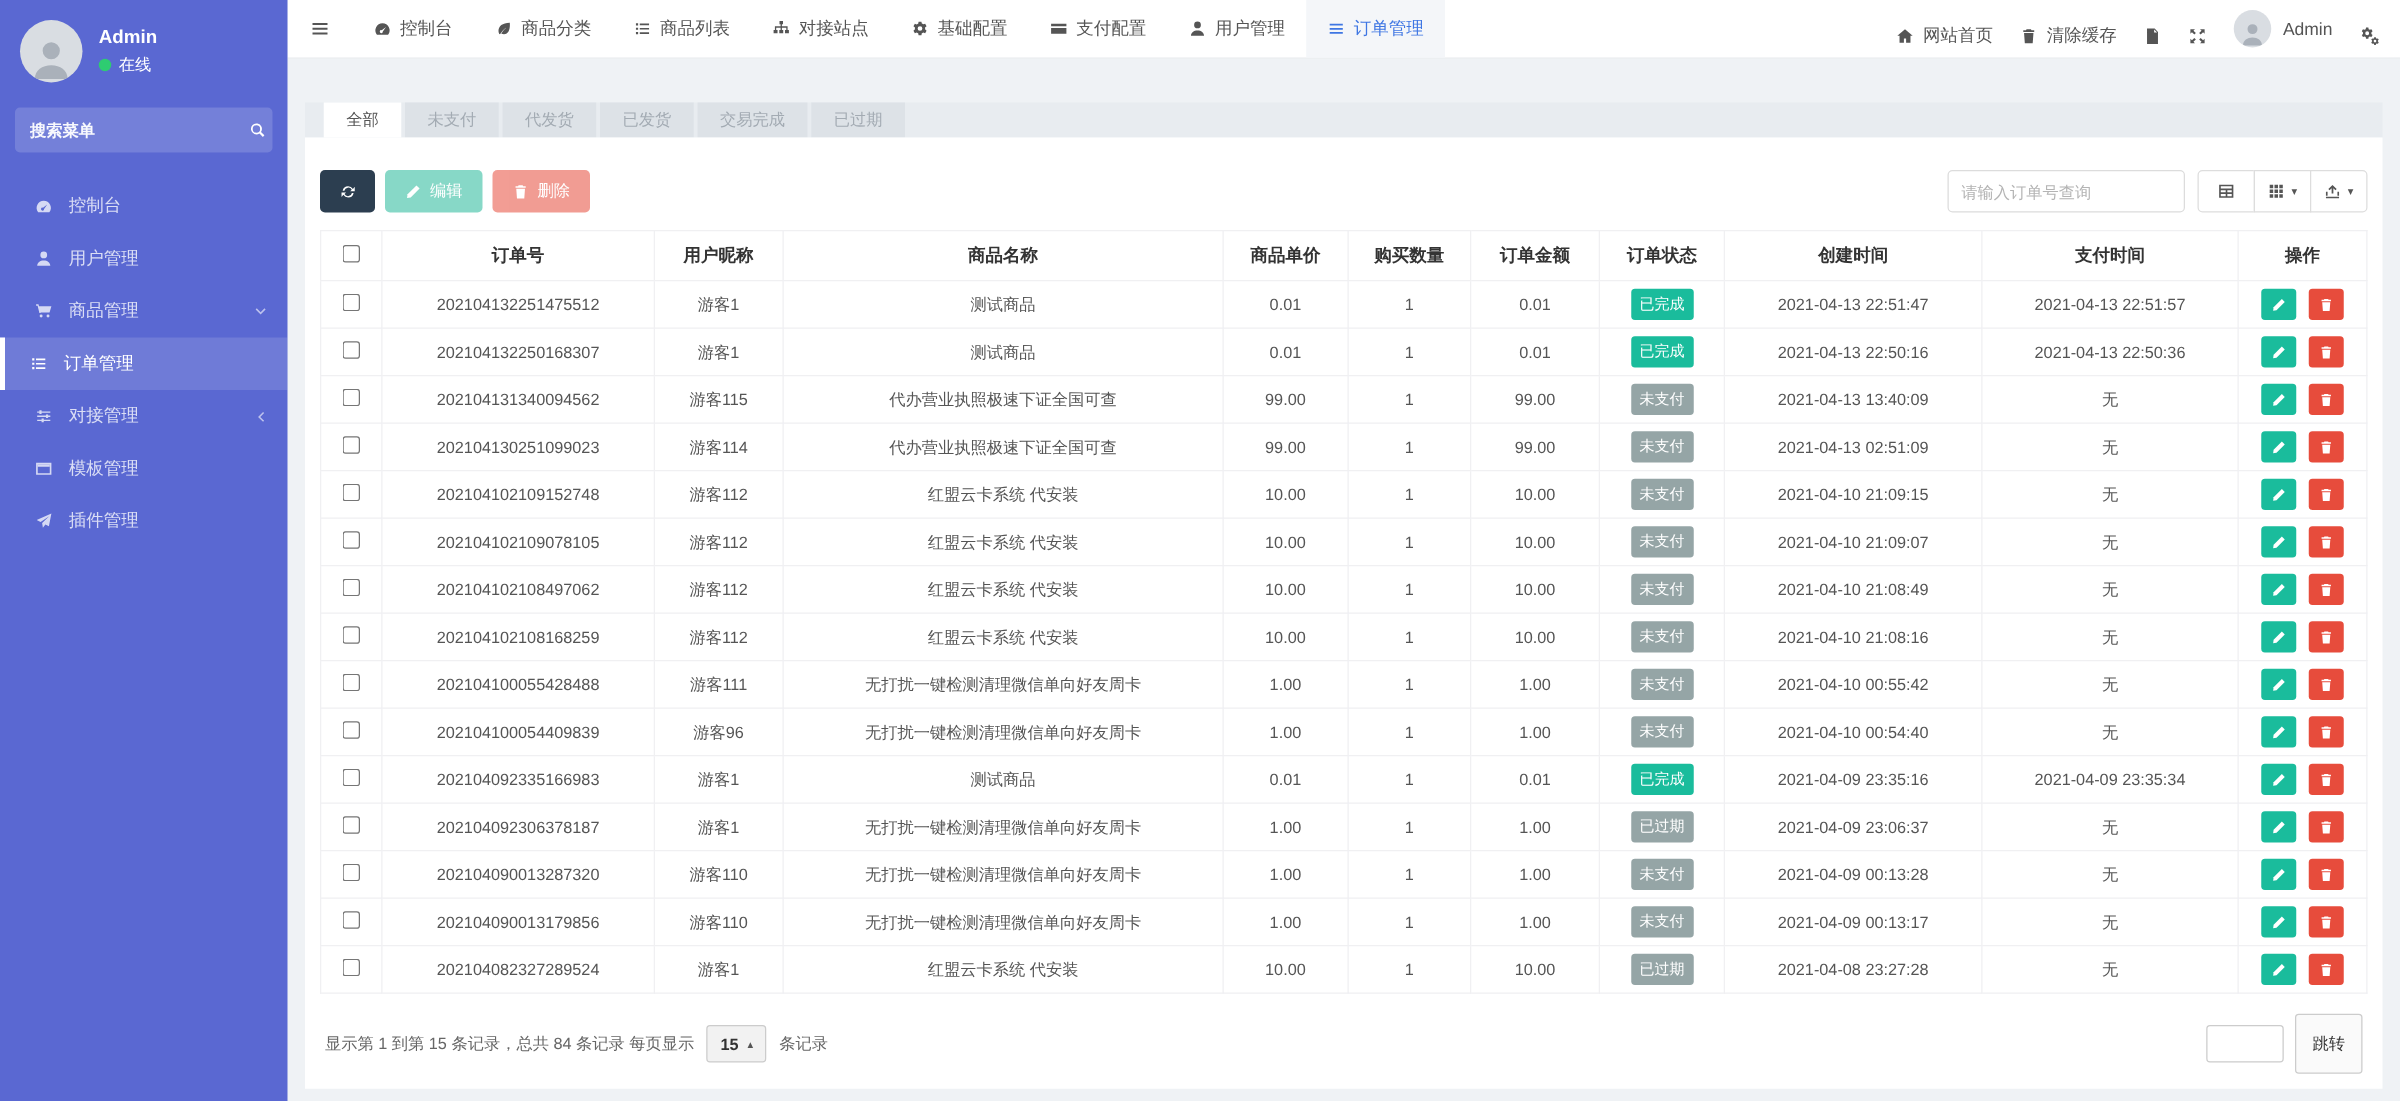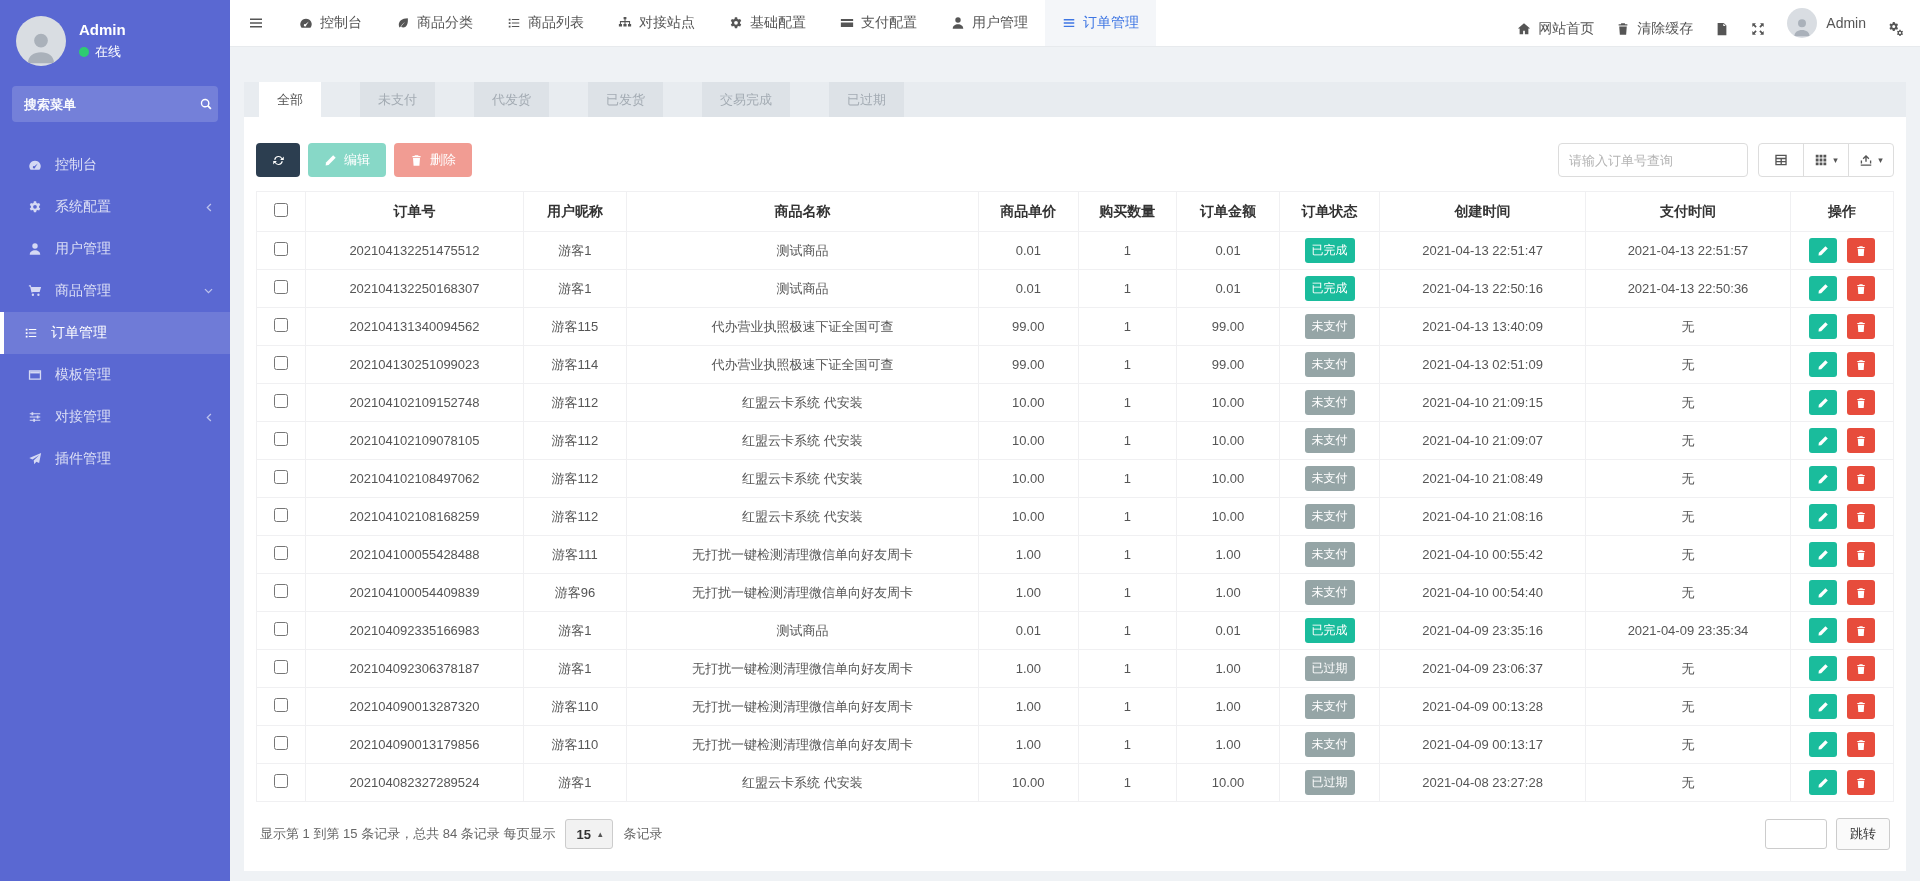--- a/index.html
+++ b/index.html
@@ -47,21 +47,21 @@
   .top-item.active { background:#f4f6f9; color:#3e76e3; }
   .top-item.active .ic { color:#3e76e3; }
   .top-right { margin-left:auto; display:flex; align-items:center; gap:22px; padding-right:16px; }
   .top-link { display:flex; align-items:center; gap:7px; font-size:14px; color:#555; cursor:pointer; text-decoration:none;margin-top:12px; }
   .top-link .ic { color:#555; }
   .user-menu { display:flex; align-items:center; gap:9px; cursor:pointer; color:#555; font-size:14px; }
 
   
   .main { position:absolute; left:230px; top:47px; right:0; bottom:0; background:#eff2f5;
     padding:35px 14px 10px 14px; display:flex; flex-direction:column; }
-  .tabstrip { height:35px; background:#e8ecf0; display:flex; align-items:stretch; padding-left:15px;gap:36px; }
+  .tabstrip { height:35px; background:#e8ecf0; display:flex; align-items:stretch; padding-left:15px; }
   .tab { padding:0 18px; display:flex; align-items:center; font-size:13px; color:#a3abb3;
     background:#dde2e7; margin-right:3px; cursor:pointer; }
   .tab.active { background:#fff; color:#555; }
   .panel { flex:1; background:#fff; padding:26px 12px 12px 12px; display:flex; flex-direction:column; }
 
   .toolbar { display:flex; align-items:center; }
   .btn { height:34px; border:none; border-radius:4px; display:inline-flex; align-items:center;
     justify-content:center; gap:7px; color:#fff; font-size:13px; cursor:pointer; }
   .btn-dark { background:#2c3e50; width:44px; }
   .btn-green { background:#26b99a; padding:0 16px; opacity:.55; margin-left:8px; }
@@ -93,21 +93,21 @@
   .summary { display:flex; align-items:center; gap:6px; font-size:13px; color:#666; }
   .pagesize { display:inline-flex; align-items:center; gap:7px; height:30px; padding:0 10px;
     background:#f2f2f2; border:1px solid #ccc; border-radius:3px; color:#333; cursor:pointer; margin:0 4px;font-weight:bold; }
   .pager { margin-left:auto; display:flex; align-items:center; gap:9px; }
   #pagination { list-style:none; display:flex; gap:5px; }
   .pbtn { min-width:33px; height:32px; padding:0 10px; border:1px solid #dcdfe3; border-radius:2px;
     background:#fff; display:flex; align-items:center; justify-content:center;
     font-size:13px; color:#444; cursor:pointer; }
   .pbtn.active { background:#2c3e50; border-color:#2c3e50; color:#fff; }
   .jump-input { width:62px; height:30px; border:1px solid #ccc; border-radius:3px; outline:none; padding:0 6px; font-size:13px; }
-  .jump-btn { height:32px; padding:0 13px; background:#fafafa; border:1px solid #ccc; border-radius:3px;
+  .jump-btn { height:48px; padding:0 13px; background:#fafafa; border:1px solid #ccc; border-radius:3px;
     font-size:13px; color:#333; cursor:pointer; }
   .defs { position:absolute; width:0; height:0; overflow:hidden; }
 </style>
 </head>
 <body>
 
 <svg class="defs" xmlns="http://www.w3.org/2000/svg" xmlns:xlink="http://www.w3.org/1999/xlink">
   <defs>
     <symbol id="i-menu" viewBox="0 0 16 16">
         <path d="M2 3.4h12V5H2zM2 7.2h12v1.6H2zM2 11h12v1.6H2z"></path>
@@ -213,31 +213,20 @@
   <ul id="side-menu">
       <li class="side-item">
     <svg class="ic">
           <use href="#i-gauge" xlink:href="#i-gauge"></use>
         </svg>
     <span class="lbl">控制台</span>
 
   </li>
       <li class="side-item">
     <svg class="ic">
-          <use href="#i-gear" xlink:href="#i-gear"></use>
-        </svg>
-    <span class="lbl">系统配置</span>
-    <span class="chev">
-      <svg>
-            <use href="#i-chev" xlink:href="#i-chev"></use>
-          </svg>
-    </span>
-  </li>
-      <li class="side-item">
-    <svg class="ic">
           <use href="#i-user" xlink:href="#i-user"></use>
         </svg>
     <span class="lbl">用户管理</span>
 
   </li>
       <li class="side-item">
     <svg class="ic">
           <use href="#i-cart" xlink:href="#i-cart"></use>
         </svg>
     <span class="lbl">商品管理</span>
@@ -249,35 +238,35 @@
   </li>
       <li class="side-item active">
     <svg class="ic">
           <use href="#i-list" xlink:href="#i-list"></use>
         </svg>
     <span class="lbl">订单管理</span>
 
   </li>
       <li class="side-item">
     <svg class="ic">
-          <use href="#i-template" xlink:href="#i-template"></use>
-        </svg>
-    <span class="lbl">模板管理</span>
-
-  </li>
-      <li class="side-item">
-    <svg class="ic">
           <use href="#i-sliders" xlink:href="#i-sliders"></use>
         </svg>
     <span class="lbl">对接管理</span>
     <span class="chev">
       <svg>
             <use href="#i-chev" xlink:href="#i-chev"></use>
           </svg>
     </span>
+  </li>
+      <li class="side-item">
+    <svg class="ic">
+          <use href="#i-template" xlink:href="#i-template"></use>
+        </svg>
+    <span class="lbl">模板管理</span>
+
   </li>
       <li class="side-item">
     <svg class="ic">
           <use href="#i-plugin" xlink:href="#i-plugin"></use>
         </svg>
     <span class="lbl">插件管理</span>
 
   </li>
     </ul>
 </aside>

